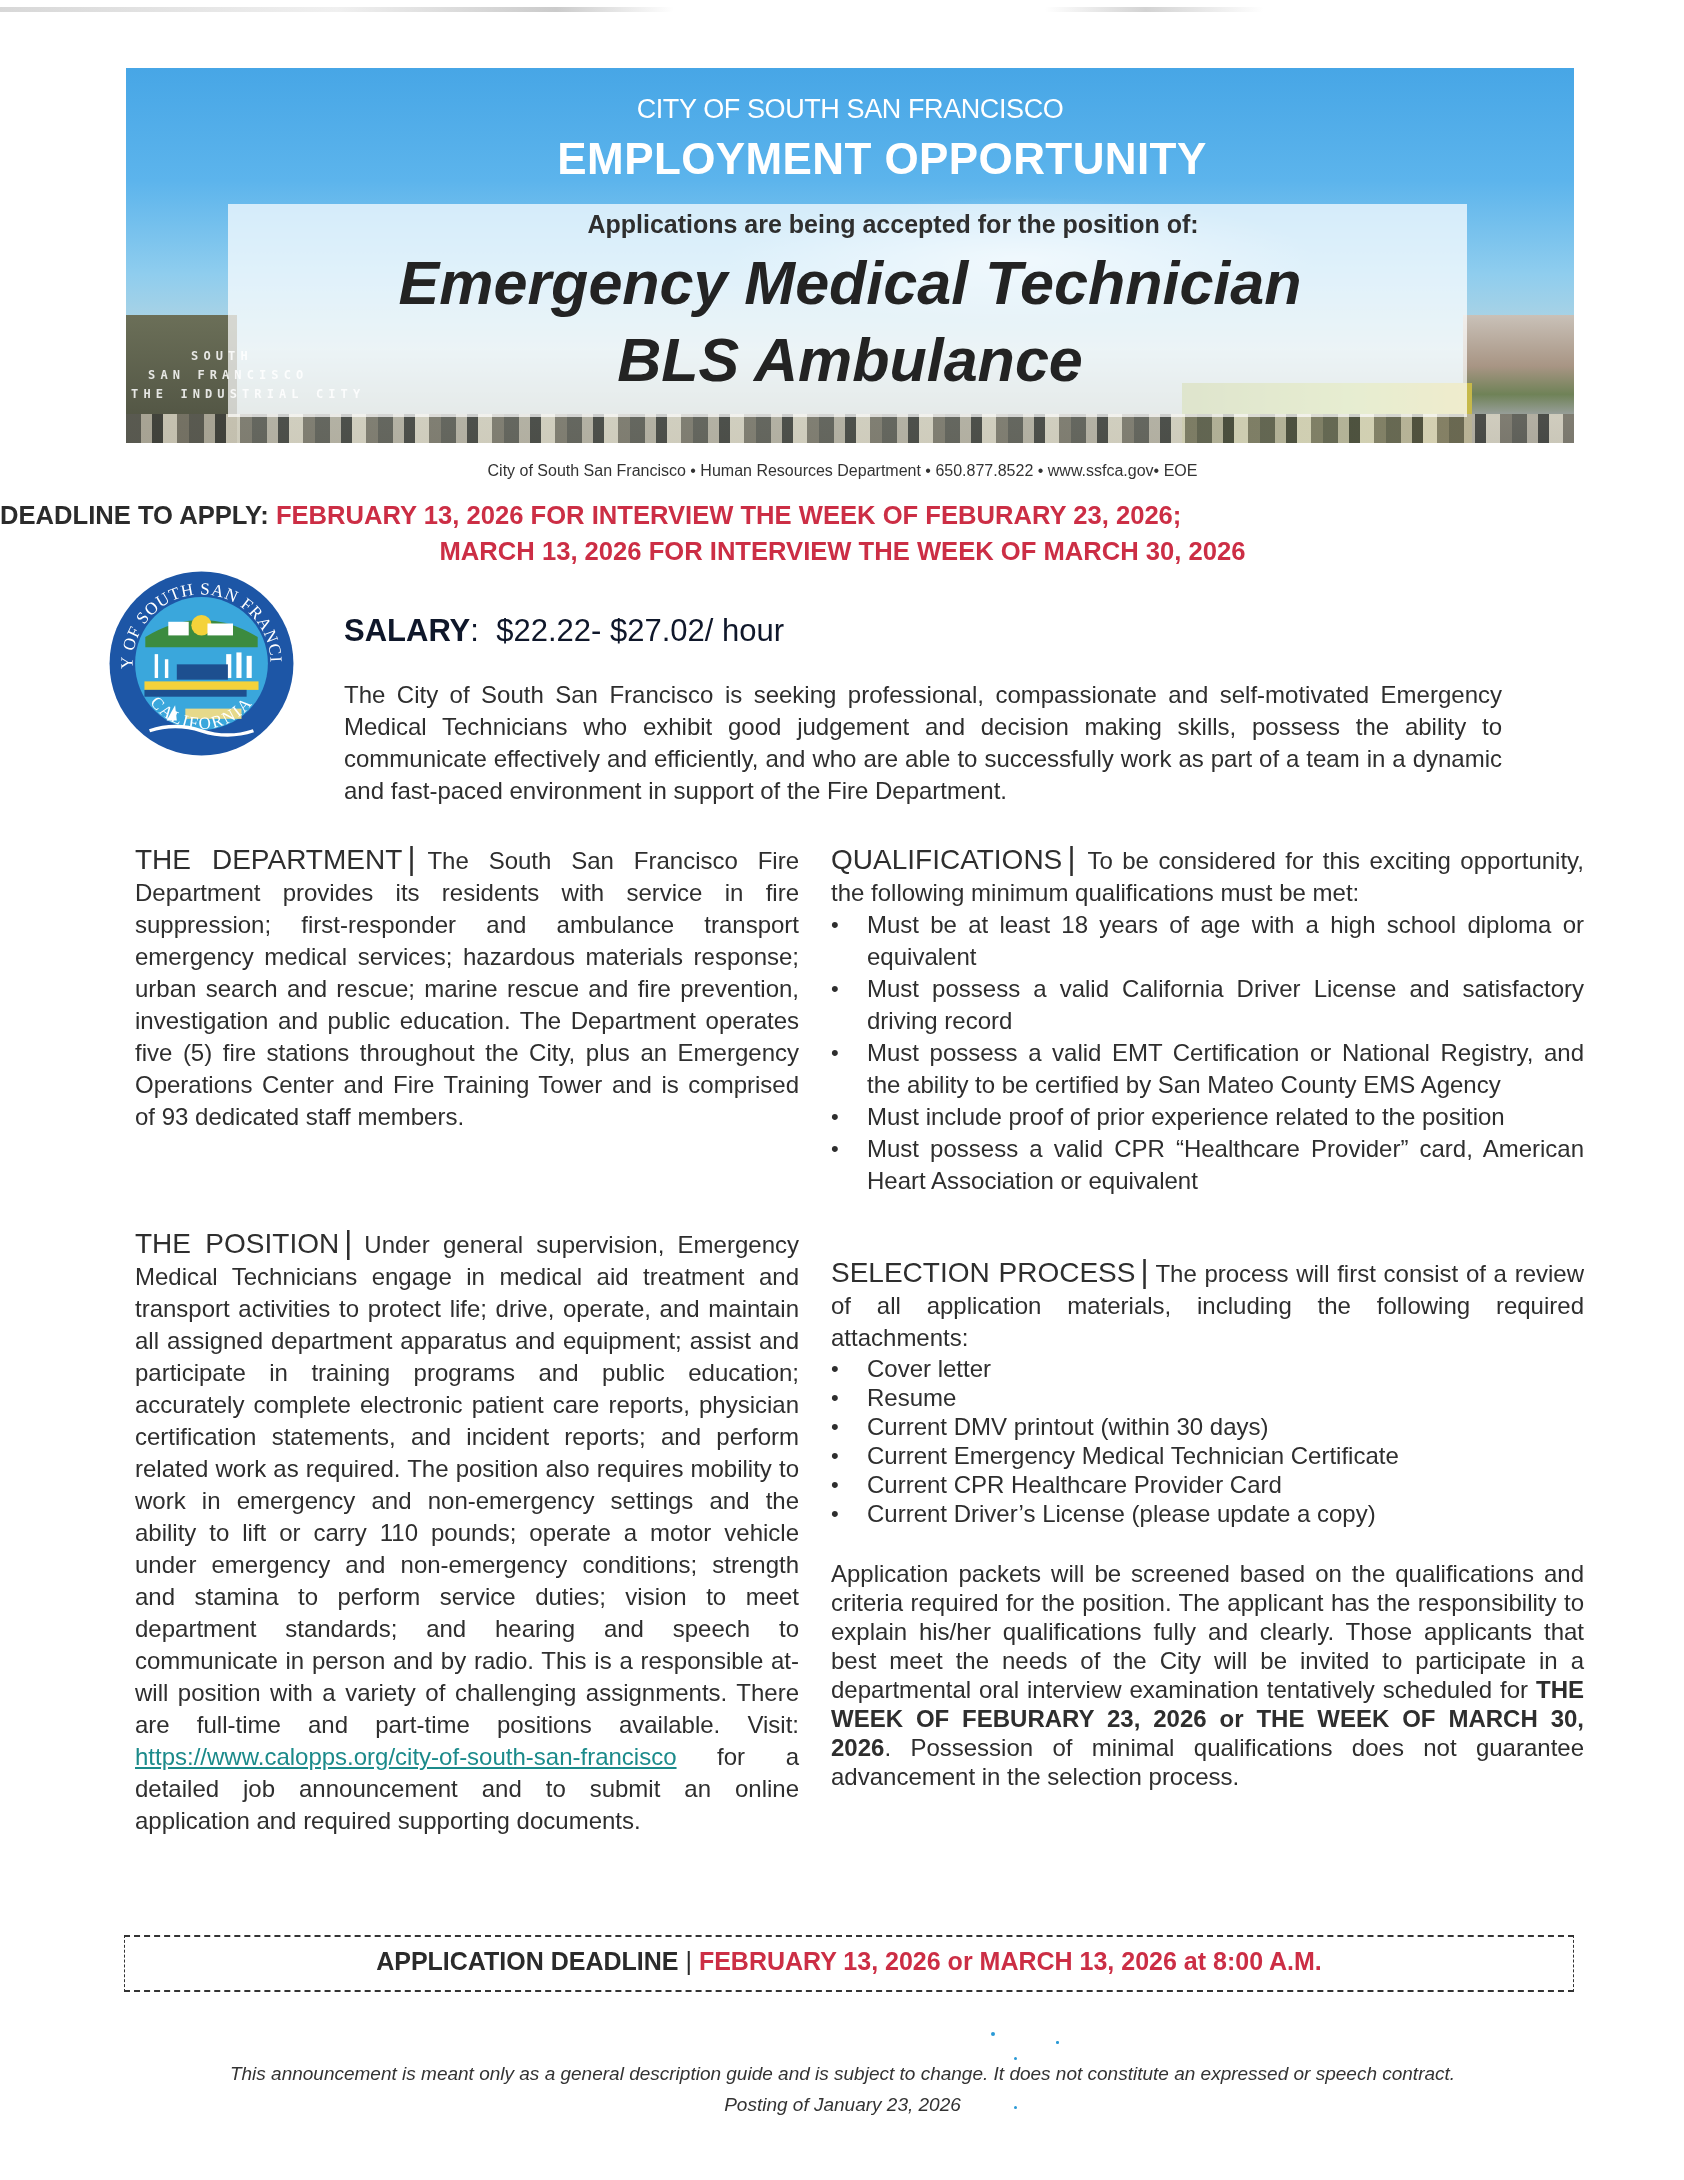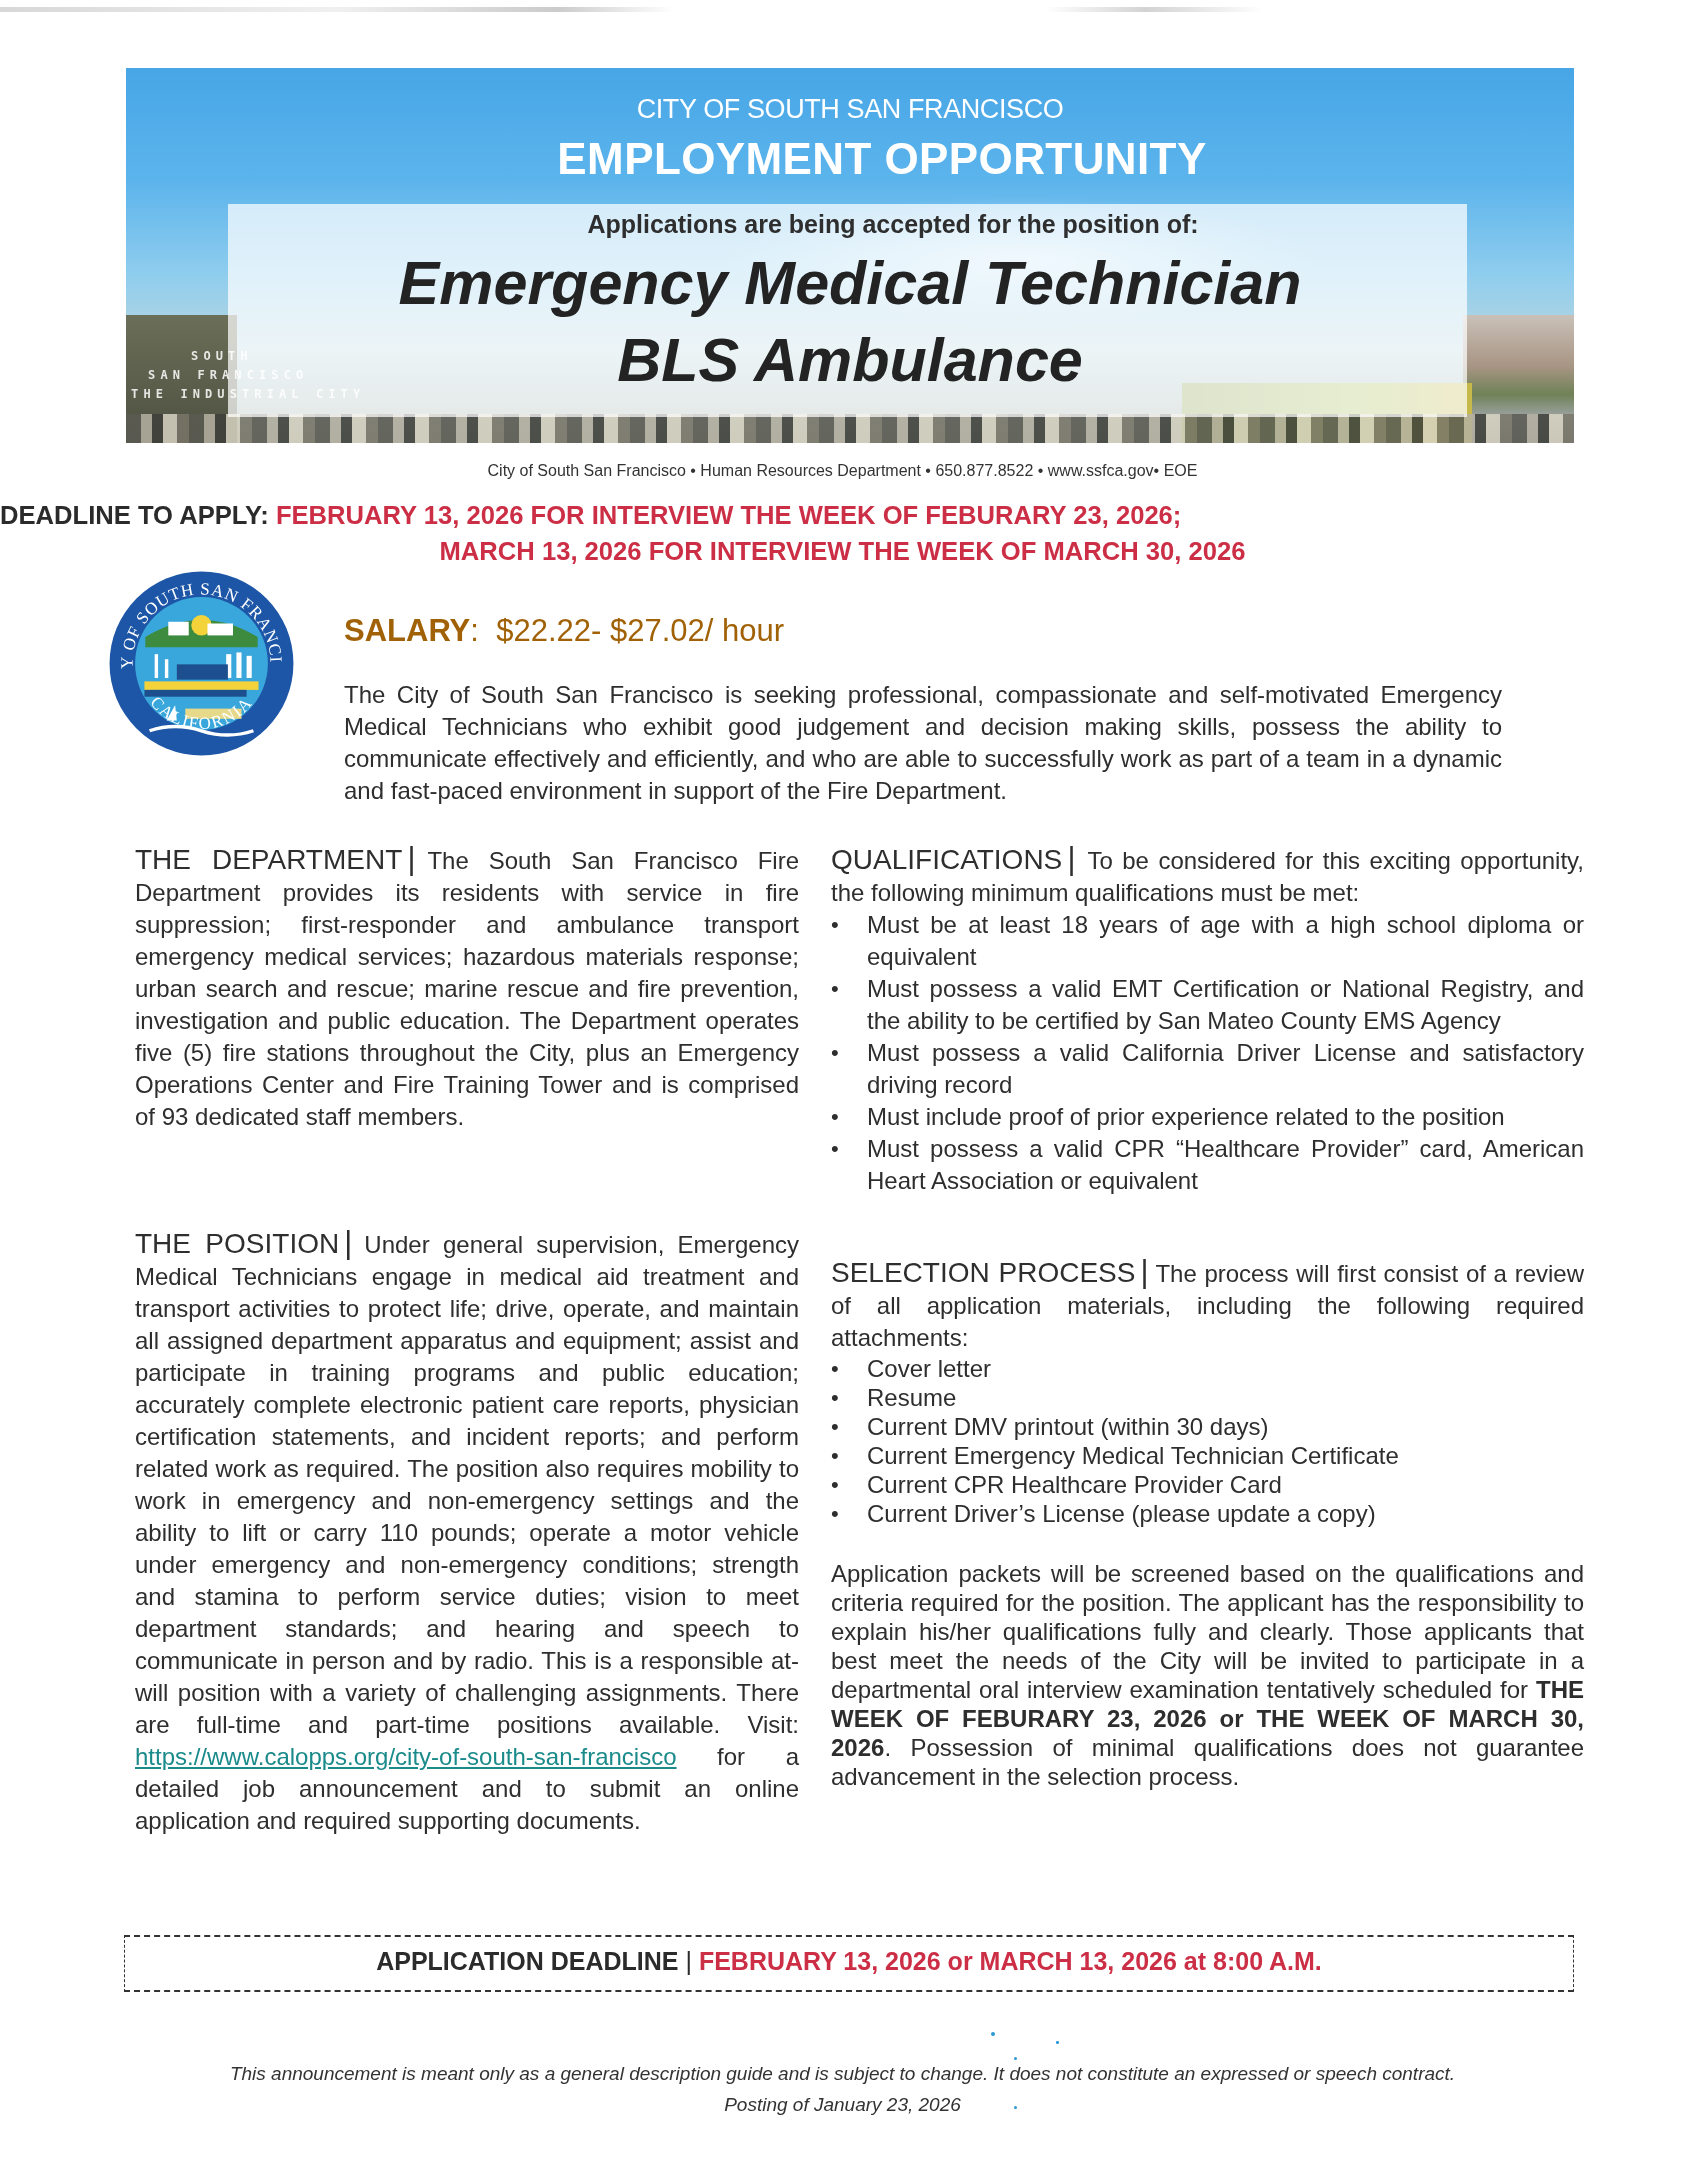--- a/index.html
+++ b/index.html
@@ -24,21 +24,21 @@
   .b-apps { position:absolute; left:0; width:1448px; top:142px; text-align:center; color:#2e2e2e; font-size:25px; font-weight:bold;margin-left:43px; }
   .b-title { position:absolute; left:0; width:1448px; top:179px; text-align:center; color:#232323; font-size:61px; font-weight:bold; font-style:italic; line-height:72px; }
   .b-sub { position:absolute; left:0; width:1448px; top:256px; text-align:center; color:#232323; font-size:61px; font-weight:bold; font-style:italic; line-height:72px; }
 
   .contact { position:absolute; left:0; width:1685px; top:462px; text-align:center; font-size:16px; color:#333; }
   .deadline1 { position:absolute; left:0; width:1685px; top:501px; font-size:25.6px; font-weight:bold; color:#2b2b2b; }
   .deadline2 { position:absolute; left:0; width:1685px; top:537px; text-align:center; font-size:25.6px; font-weight:bold; }
   .red { color:#cc2e45; }
 
   .seal { position:absolute; left:107px; top:569px; width:189px; height:189px; }
-  .salary { position:absolute; left:344px; top:613px; font-size:31px; color:#a16207; }
+  .salary { position:absolute; left:344px; top:613px; font-size:31px; color:#0f172a; }
   .salary b { font-weight:bold; }
   .intro { position:absolute; left:344px; top:679px; width:1158px; font-size:24px; line-height:32px; text-align:justify; color:#2e2e2e; }
 
   .col { position:absolute; font-size:24px; line-height:32px; color:#2e2e2e; text-align:justify; }
   .col-left { left:135px; width:664px; }
   .col-right { left:831px; width:753px; }
   .sec-head { font-weight:normal; font-size:28px; color:#2e2e2e; }
   .pipe { font-weight:normal; font-size:31px; margin:0 12px 0 5.1px; }
   .link { color:#1b8a8a; text-decoration:underline; }
   ul.bul { list-style:none; margin:0; padding:0; text-align:left; }
@@ -125,22 +125,22 @@
   <a class="link">https://www.calopps.org/city-of-south-san-francisco</a>
   <span>for a detailed job announcement and to submit an online application and required supporting documents.</span>
 </div>
 
 <div class="col col-right" style="top:843px;">
   <div>
     <span class="sec-head">QUALIFICATIONS</span><span class="pipe">|</span><span>To be considered for this exciting opportunity, the following minimum qualifications must be met:</span>
   </div>
   <ul class="bul just">
     <li>Must be at least 18 years of age with a high school diploma or equivalent</li>
+    <li>Must possess a valid California Driver License and satisfactory driving record</li>
     <li>Must possess a valid EMT Certification or National Registry, and the ability to be certified by San Mateo County EMS Agency</li>
-    <li>Must possess a valid California Driver License and satisfactory driving record</li>
     <li>Must include proof of prior experience related to the position</li>
     <li>Must possess a valid CPR “Healthcare Provider” card, American Heart Association or equivalent</li>
   </ul>
 </div>
 
 <div class="col col-right" style="top:1256px;">
   <div>
     <span class="sec-head">SELECTION PROCESS</span><span class="pipe" style="margin-right:6.8px">|</span><span>The process will first consist of a review of all application materials, including the following required attachments:</span>
   </div>
   <ul class="bul" style="line-height:29px;">

